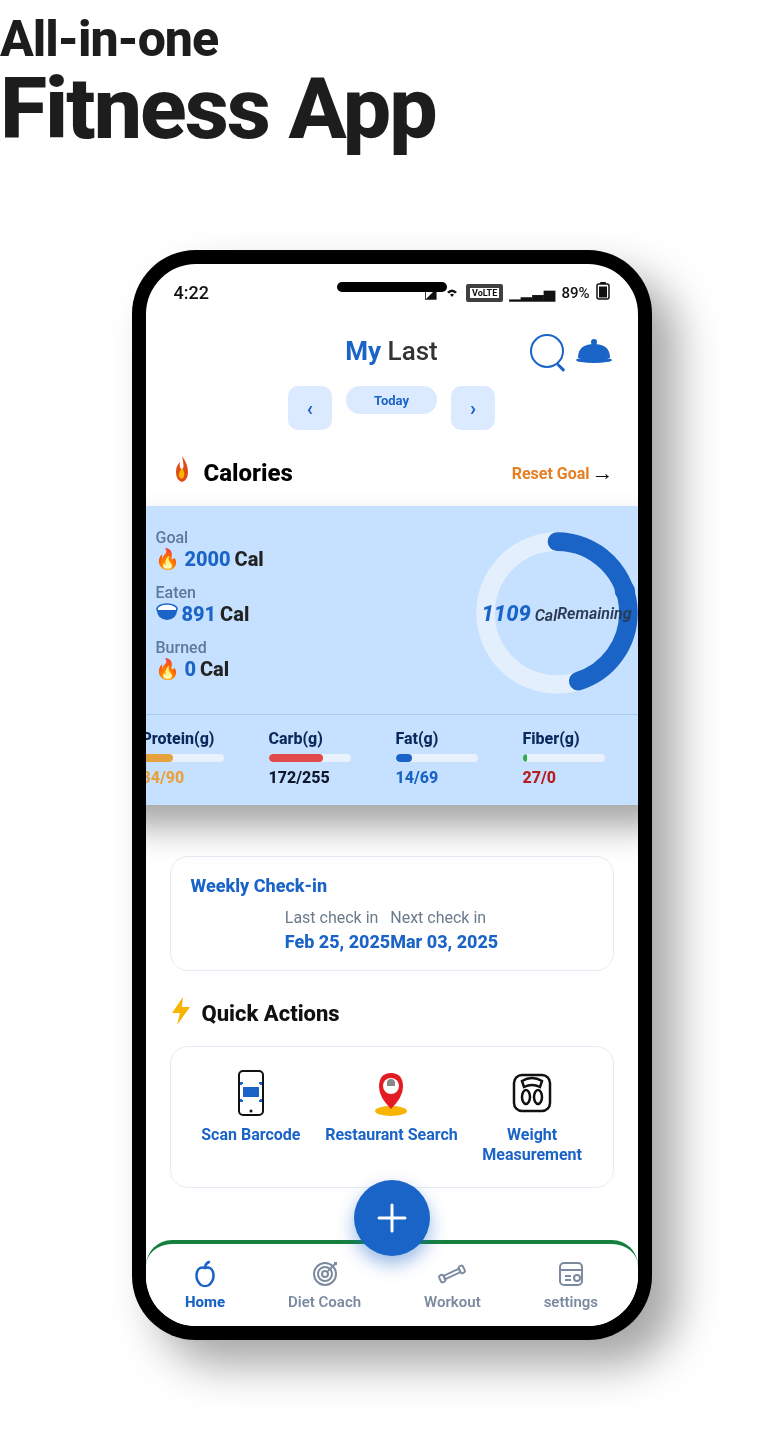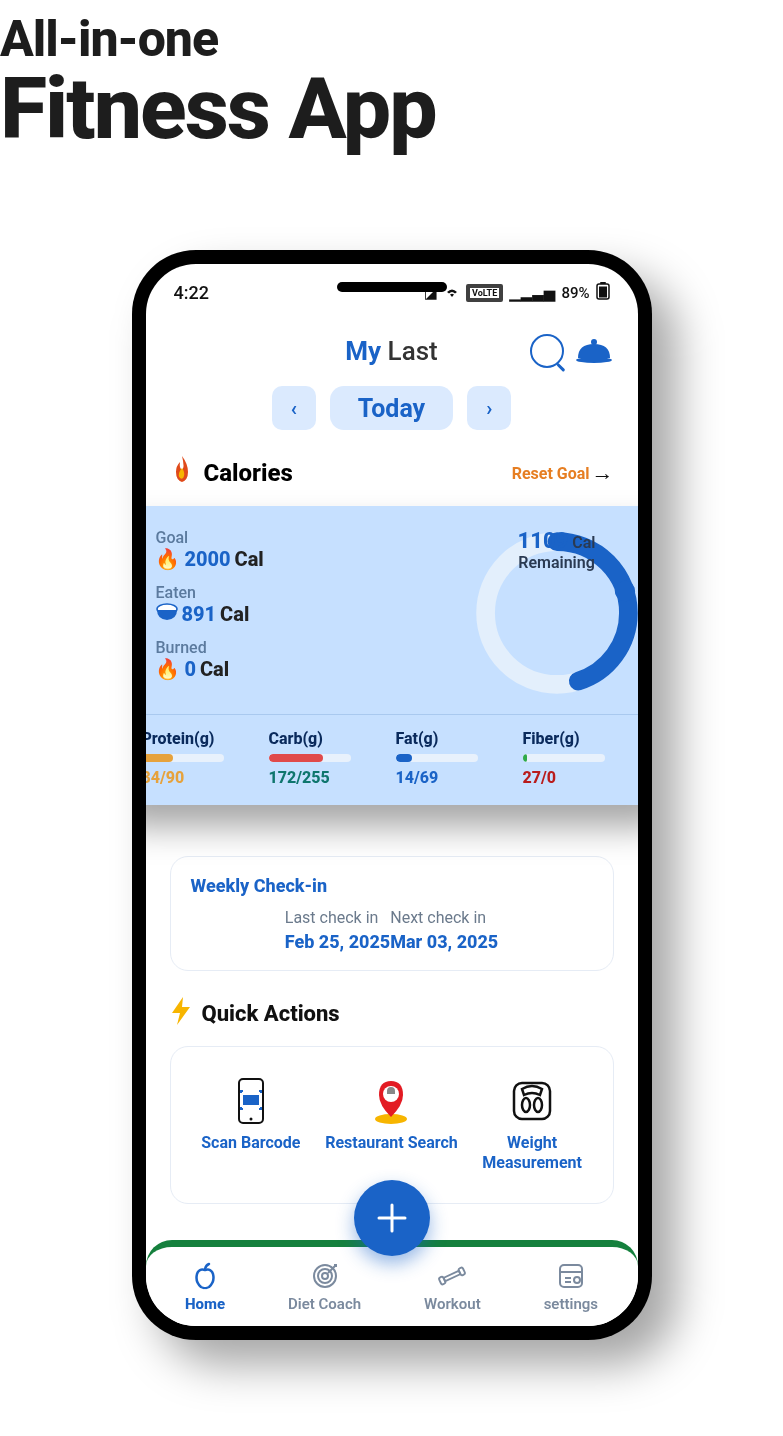--- a/index.html
+++ b/index.html
@@ -22,63 +22,63 @@
   .app-header .title { font-size: 26px; font-weight: 700; color: #1a63c7; }
   .app-header .title .sub { font-weight: 500; color: #333; }
   .header-actions { position: absolute; right: 24px; display: flex; gap: 10px; align-items: center; }
   .icon-circle { width: 34px; height: 34px; border: 2.5px solid #1a63c7; border-radius: 50%; position: relative; }
   .icon-circle::after { content:""; position:absolute; width:10px; height:2.5px; background:#1a63c7; bottom:-2px; right:-4px; transform:rotate(45deg); border-radius:2px;}
   .cloche { width: 40px; height: 26px; position: relative; }
   .cloche svg { width: 100%; height: 100%; }
 
   .date-nav { display: flex; justify-content: center; gap: 14px; margin-top: 20px; }
   .date-nav .nav-btn { background: #dbeafe; border-radius: 10px; width: 44px; height: 44px; display:flex; align-items:center; justify-content:center; color:#1a63c7; font-size:20px; font-weight:700;}
-  .date-nav .today { background: #dbeafe; border-radius: 14px; padding: 0 28px; height:44px; display:flex; align-items:center; font-weight:700; font-size:25px; color:#1a63c7;}
+  .date-nav .today { background: #dbeafe; border-radius: 14px; padding: 0 28px; height:28px; display:flex; align-items:center; font-weight:700; font-size:13px; color:#1a63c7;}
 
   .section-head { display:flex; align-items:center; justify-content:space-between; padding: 0 24px; margin-top: 26px; }
   .section-head .left { display:flex; align-items:center; gap:10px; font-size:24px; font-weight:800; color:#000000;}
   .section-head .reset { color:#e67e22; font-weight:700; font-size:16px; display:flex; gap:2px; align-items:center;}
 
   .cal-card { position:absolute; left: -30px; right:-30px; margin-top: 16px; background:#c6e0ff; border-radius:20px; box-shadow:0 22px 34px rgba(0,0,0,0.35); padding:22px 26px 18px 26px; z-index:5; width: calc(100% + 60px); }
   .cal-top { display:flex; gap:20px; }
   .cal-stats { flex:1; display:flex; flex-direction:column; gap:12px; }
   .stat-row { border-left: 4px solid #1a63c7; padding-left:10px; }
   .stat-row.eaten { border-left-color:#f59e0b;}
   .stat-row.burned { border-left-color:#f59e0b;}
   .stat-row .label { color:#5b7a9e; font-size:16px; font-weight:500;}
   .stat-row .val { display:flex; align-items:center; gap:4px; font-size:20px; font-weight:800;}
   .stat-row .val .num { color:#1a63c7;}
   .stat-row .val .unit { color:#222;}
   .ring-wrap { width:170px; height:170px; position:relative; flex-shrink:0;}
   .ring-wrap svg { width:100%; height:100%; transform:rotate(-90deg);}
-  .ring-center { position:absolute; inset:0; display:flex; flex-direction:column; align-items:center; justify-content:flex-start;}
+  .ring-center { position:absolute; inset:0; display:flex; align-items:center; justify-content:center;font-style:italic;}
   .ring-center .num { color:#1a63c7; font-size:22px; font-weight:800;}
   .ring-center .lbl { color:#2a3a52; font-size:16px; font-weight:600;}
   .macro-row { display:flex; justify-content:space-between; border-top:1px solid #a9c9ef; margin-top:16px; padding-top:14px;}
   .macro { flex:1; text-align:left;}
   .macro:not(:first-child){ padding-left:8px;}
   .macro .mh { font-weight:800; font-size:16px; color:#0a2a5c;}
   .macro .bar { height:8px; width:82px; background:#e8f1fc; border-radius:4px; margin:6px 0; overflow:hidden;}
   .macro .bar .fill { height:100%; border-radius:4px;}
   .macro .mv { font-weight:800; font-size:16px;}
 
   .checkin { margin: 366px 24px 0 24px; background:#fff; border:1px solid #e6ecf5; border-radius:18px; padding:18px 20px;}
   .checkin .title { color:#1a63c7; font-weight:800; font-size:18px; margin-bottom:12px;}
   .checkin .row { display:flex; justify-content:center;}
   .checkin .col .lab { color:#6b7a8c; font-size:16px; margin-bottom:4px;}
   .checkin .col .dat { color:#1a63c7; font-weight:800; font-size:18px;}
 
   .qa-head { display:flex; align-items:center; gap:10px; padding:0 24px; margin-top:26px; font-size:22px; font-weight:800; color:#111;}
-  .qa-card { margin:16px 24px 0 24px; background:#fff; border:1px solid #e6ecf5; border-radius:18px; padding:30px 10px; display:flex; justify-content:space-around;}
+  .qa-card { margin:16px 24px 0 24px; background:#fff; border:1px solid #e6ecf5; border-radius:18px; padding:22px 10px; display:flex; justify-content:space-around;}
   .qa-item { display:flex; flex-direction:column; align-items:center; gap:8px; width:140px;}
   .qa-item .ico { width:48px; height:48px; display:flex; align-items:center; justify-content:center;}
   .qa-item .txt { color:#1a63c7; font-weight:700; font-size:16px; text-align:center; line-height:1.25;}
 
   .fab { position:absolute; bottom:70px; left:50%; transform:translateX(-50%); width:76px; height:76px; background:#1a63c7; border-radius:50%; display:flex; align-items:center; justify-content:center; color:#fff; font-size:42px; box-shadow:0 8px 18px rgba(26,99,199,0.45); z-index:3;}
-  .tabbar { position:absolute; bottom:0; left:0; right:0; height:86px; background:#fff; border-top:7px solid #15803d; border-radius:26px 26px 40px 40px; display:flex; justify-content:space-around; align-items:center; padding:0 8px;}
+  .tabbar { position:absolute; bottom:0; left:0; right:0; height:86px; background:#fff; border-top:4px solid #15803d; border-radius:26px 26px 40px 40px; display:flex; justify-content:space-around; align-items:center; padding:0 8px;}
   .tab { display:flex; flex-direction:column; align-items:center; gap:4px; color:#7b8a9e; font-size:15px; font-weight:600;}
   .tab.active { color:#1a63c7; font-weight:800;}
   .tab .tico { width:30px; height:30px; display:flex; align-items:center; justify-content:center;}
 
   .cal-anchor { position:relative; }
 </style>
 </head>
 <body>
 
 <div class="hero-title">
@@ -209,21 +209,21 @@
               <div class="bar">
                   <div class="fill" style="background:#e6a23c;width:38%"></div>
                 </div>
               <div class="mv" style="color:#e6a23c">34/90</div>
             </div>
             <div class="macro">
               <div class="mh">Carb(g)</div>
               <div class="bar">
                   <div class="fill" style="background:#e04a4a;width:67%"></div>
                 </div>
-              <div class="mv" style="color:#0f766e">172/255</div>
+              <div class="mv" style="color:#0f172a">172/255</div>
             </div>
             <div class="macro">
               <div class="mh">Fat(g)</div>
               <div class="bar">
                   <div class="fill" style="background:#1a63c7;width:20%"></div>
                 </div>
               <div class="mv" style="color:#1a63c7">14/69</div>
             </div>
             <div class="macro">
               <div class="mh">Fiber(g)</div>

